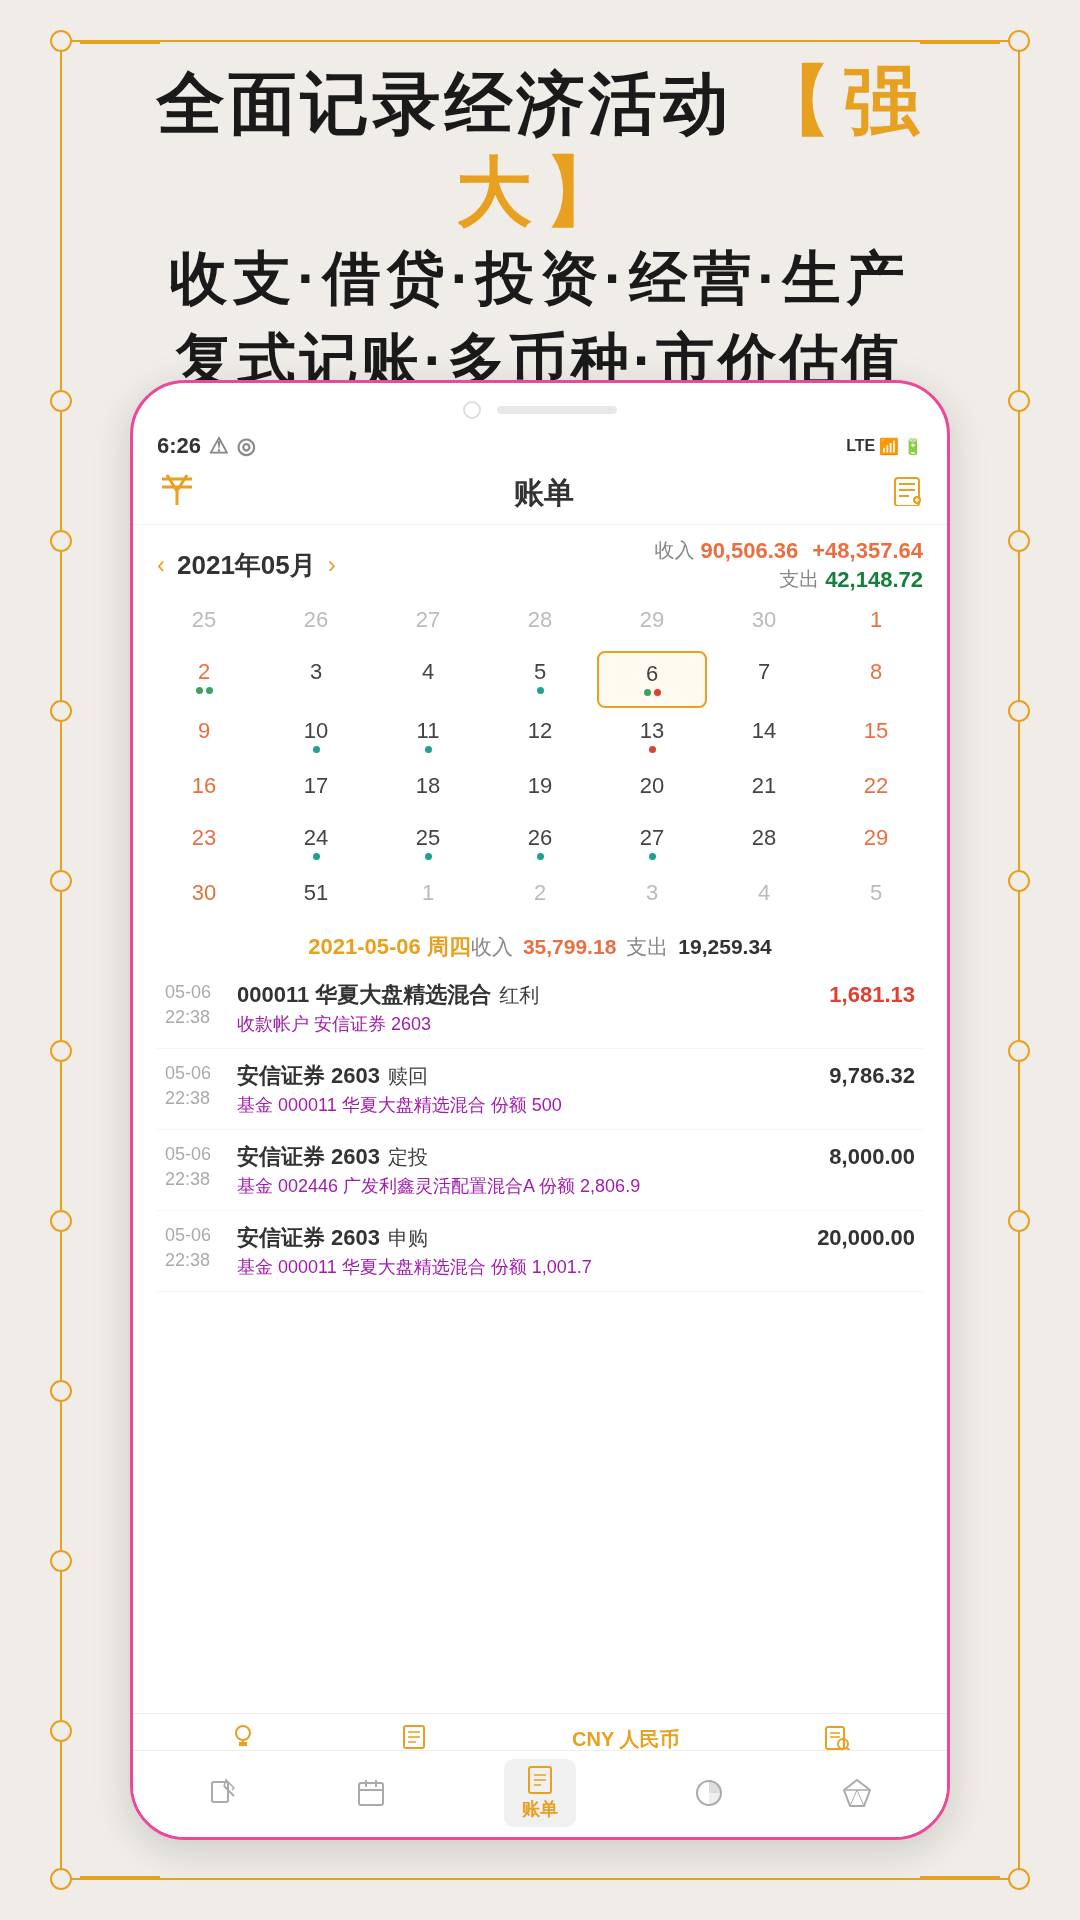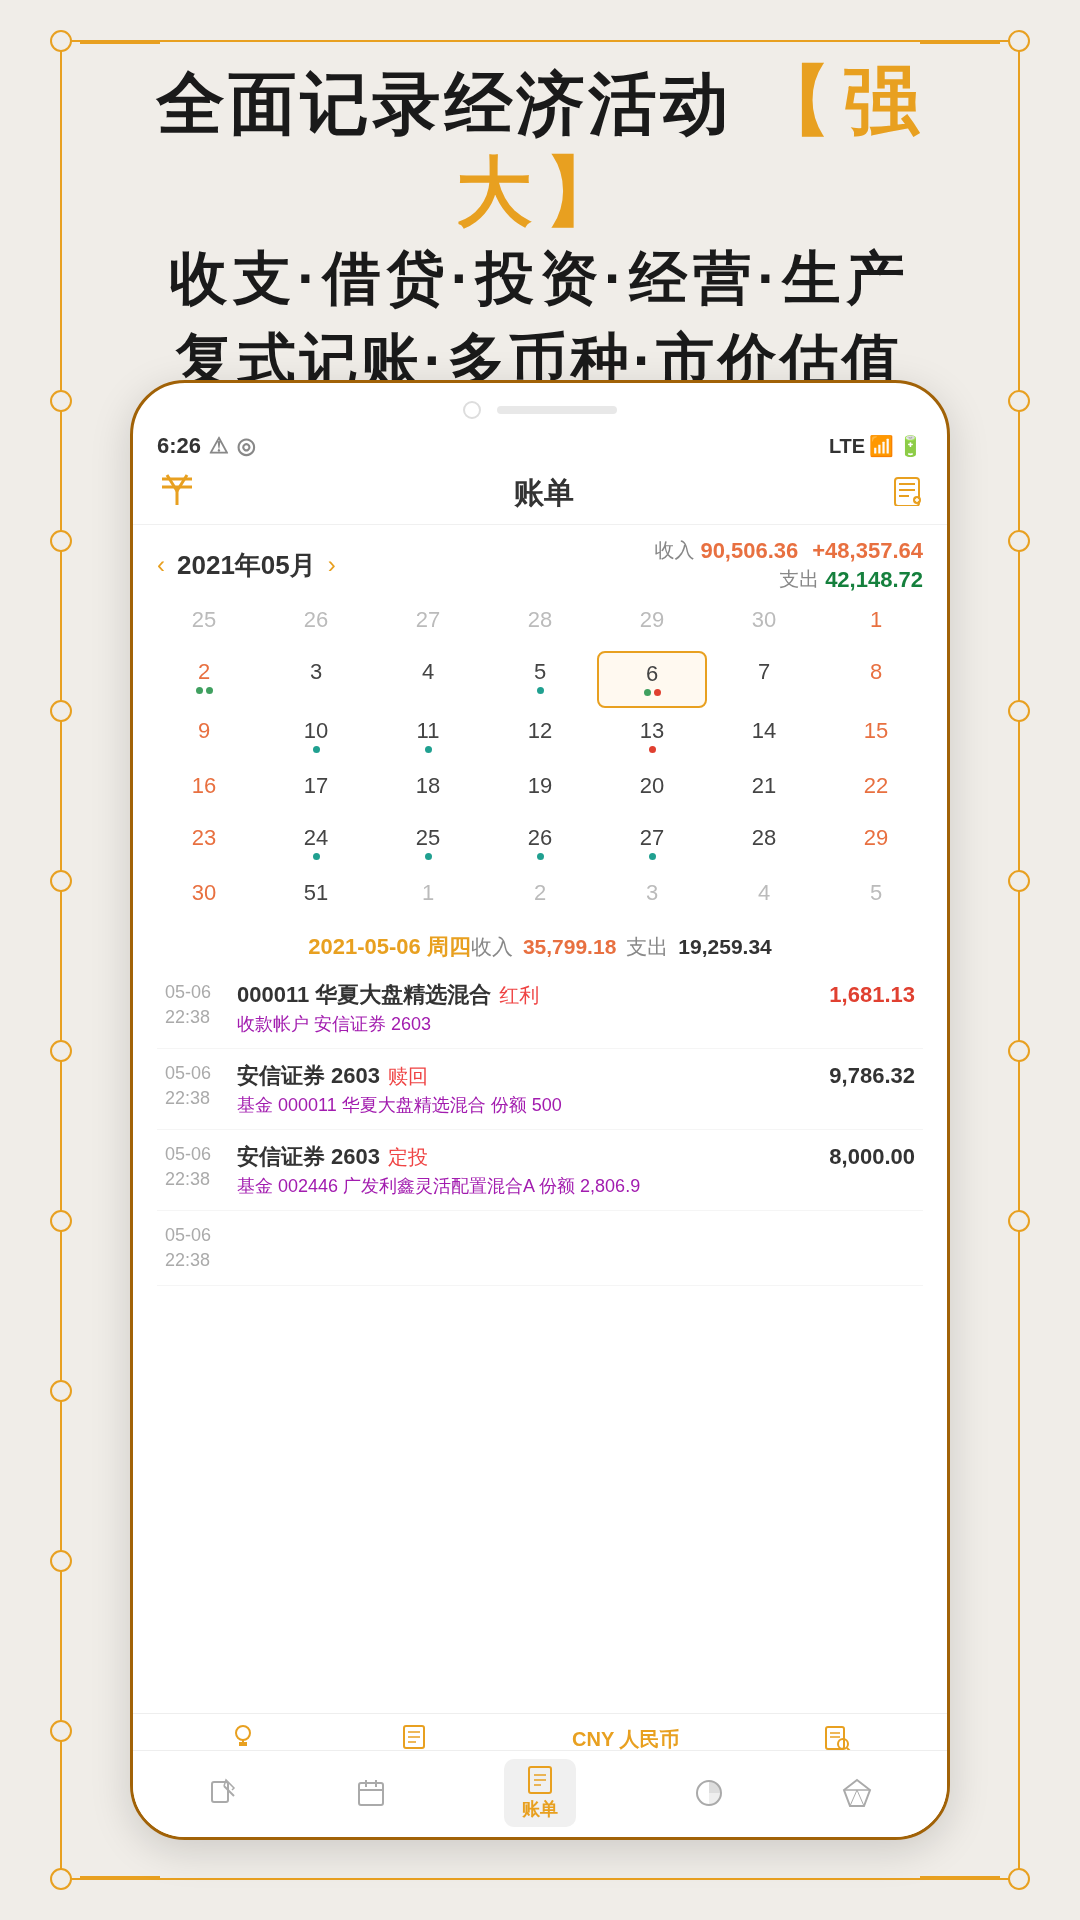--- a/index.html
+++ b/index.html
@@ -103,21 +103,21 @@
 
     
     .phone-mockup {
       position: absolute;
       top: 380px;
       left: 130px;
       right: 130px;
       bottom: 80px;
       background: #fff;
       border-radius: 55px;
-      border: 3px solid #a16207;
+      border: 3px solid #ec4899;
       box-shadow: 0 10px 40px rgba(0,0,0,0.15);
       overflow: hidden;
     }
     .phone-notch-area {
       display: flex;
       justify-content: center;
       align-items: center;
       padding: 18px 0 10px;
       gap: 16px;
     }
@@ -137,21 +137,21 @@
     
     .status-bar {
       display: flex;
       justify-content: space-between;
       align-items: center;
       padding: 4px 24px;
       font-size: 22px;
       color: #333;
     }
     .status-left { display: flex; align-items: center; gap: 8px; font-weight: 600; }
-    .status-right { display: flex; align-items: center; gap: 4px; font-size: 20px; font-weight: 600; }
+    .status-right { display: flex; align-items: center; gap: 4px; font-size: 16px; font-weight: 600; }
 
     
     .app-header {
       display: flex;
       align-items: center;
       justify-content: space-between;
       padding: 8px 24px 8px;
       border-bottom: 1px solid #f0f0f0;
     }
     .app-logo {
@@ -287,21 +287,21 @@
       justify-content: space-between;
       align-items: center;
     }
     .trans-name {
       font-size: 22px;
       color: #333;
       font-weight: 600;
     }
     .trans-type {
       font-size: 20px;
-      color: #ef4444;
+      color: #404040;
       margin-left: 8px;
     }
     .trans-amount {
       font-size: 22px;
       font-weight: 700;
     }
     .trans-amount.red { color: #e04030; }
     .trans-amount.black { color: #333; }
     .trans-sub {
       font-size: 18px;
@@ -637,20 +637,27 @@
           <div class="trans-info">
             <div class="trans-main">
               <div><span class="trans-name">安信证券 2603</span><span class="trans-type">定投</span></div>
               <span class="trans-amount black">8,000.00</span>
             </div>
             <div class="trans-sub">基金 002446 广发利鑫灵活配置混合A 份额 2,806.9</div>
           </div>
         </div>
         <div class="transaction-item">
           <div class="trans-time">05-06<br>22:38</div>
+          <div class="trans-info">
+            <div class="trans-main">
+              <div><span class="trans-name">安信证券 2603</span><span class="trans-type">申购</span></div>
+              <span class="trans-amount black">20,000.00</span>
+            </div>
+            <div class="trans-sub">基金 000011 华夏大盘精选混合 份额 1,001.7</div>
+          </div>
         </div>
       </div>
 
     <div style="position:absolute;bottom:72px;left:0;right:0;background:#fff;border-top:1px solid #eee;padding:8px 24px;display:flex;justify-content:space-around;align-items:center;">
       <span style="font-size:26px;color:#e8a020;">
         <svg width="28" height="28" viewBox="0 0 28 28">
           <circle cx="14" cy="11" r="7" fill="none" stroke="#e8a020" stroke-width="2"></circle>
           <line x1="14" y1="18" x2="14" y2="22" stroke="#e8a020" stroke-width="2"></line>
           <line x1="10" y1="21" x2="18" y2="21" stroke="#e8a020" stroke-width="2"></line>
           <line x1="10" y1="23" x2="18" y2="23" stroke="#e8a020" stroke-width="2"></line>

